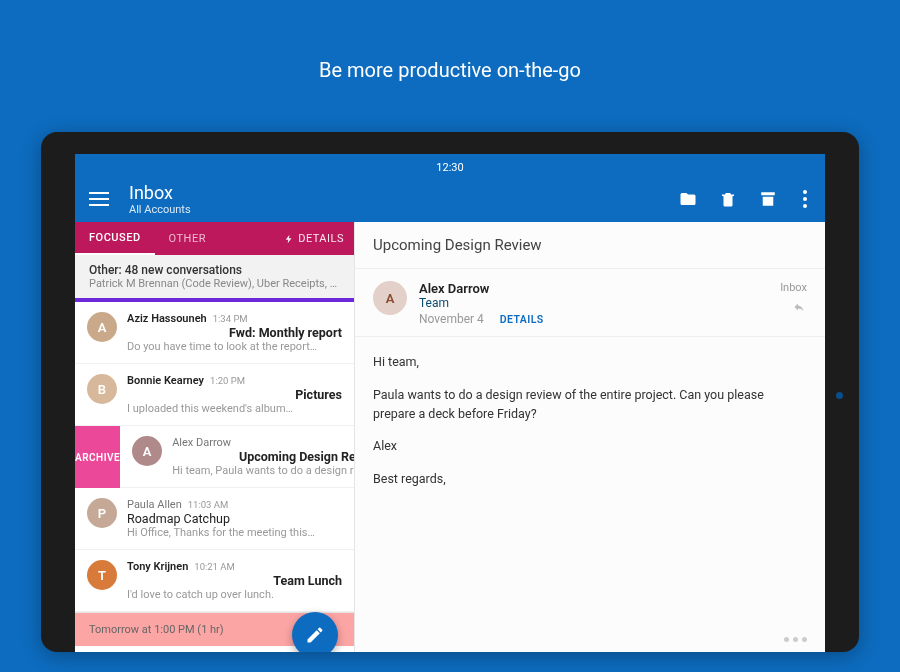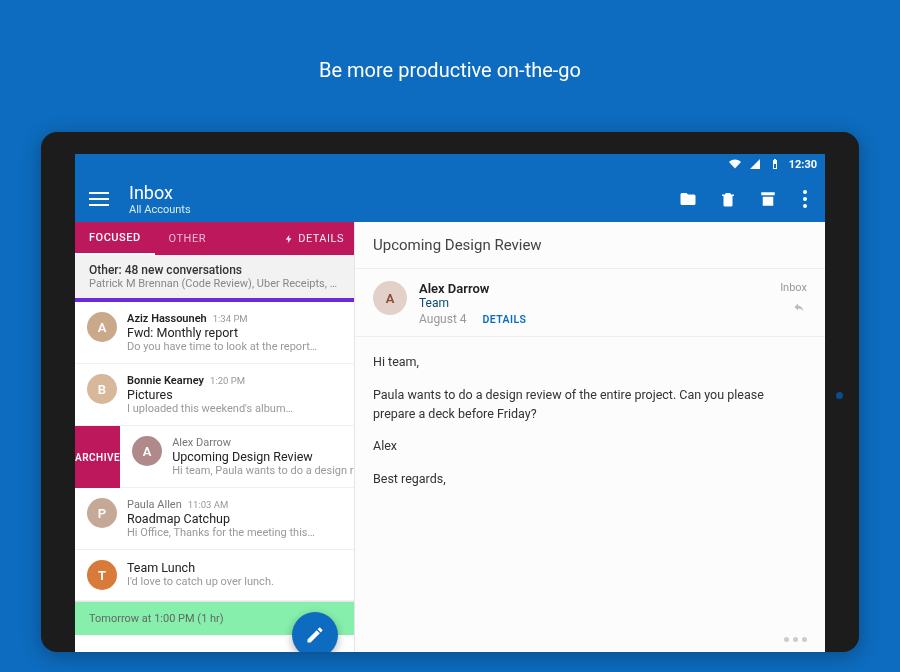--- a/index.html
+++ b/index.html
@@ -3,21 +3,21 @@
 <meta charset="utf-8">
 <style>
   * { box-sizing: border-box; margin: 0; padding: 0; }
   html, body { width: 900px; height: 672px; font-family: -apple-system, "Segoe UI", Roboto, Arial, sans-serif; }
   body { background: #0d6cbf; display: flex; flex-direction: column; align-items: center; overflow: hidden; }
   .headline { color: #fff; font-size: 20px; font-weight: 400; margin-top: 58px; margin-bottom: 50px; }
   .tablet-bezel { width: 818px; height: 520px; background: #1c1c1c; border-radius: 16px; padding: 22px 34px 0 34px; position: relative; box-shadow: 0 4px 20px rgba(0,0,0,.3); }
   .camera-dot { position: absolute; right: 16px; top: 50%; width: 7px; height: 7px; background: #0a4d8b; border-radius: 50%; }
   .screen { width: 100%; height: 100%; background: #fff; display: flex; flex-direction: column; overflow: hidden; }
   
-  .statusbar { height: 20px; background: #0d6cbf; color: #fff; display: flex; justify-content: flex-end; align-items: center; gap: 8px; padding: 0 8px; font-size: 11px; font-weight: 700; }
+  .statusbar { height: 20px; background: #0d6cbf; color: #fff; display: flex; justify-content: flex-end; align-items: center; gap: 8px; padding: 0 8px; font-size: 11px; font-weight: 400; flex-direction: column; }
   .statusbar svg, .statusbar .sig { width: 12px; height: 12px; }
   
   .appbar { background: #0d6cbf; color: #fff; display: flex; align-items: center; padding: 8px 14px 6px 14px; }
   .hamburger { width: 20px; margin-right: 20px; display:flex;flex-direction:column;gap:4px; cursor:pointer;}
   .hamburger span { display:block; height:2px; background:#fff; }
   .appbar-titles { flex: 1; }
   .appbar-title { font-size: 18px; font-weight: 400; }
   .appbar-sub { font-size: 11px; opacity: .85; }
   .appbar-actions { display: flex; gap: 22px; align-items: center; }
   .appbar-actions .ico { width: 18px; height: 18px; fill: #fff; cursor:pointer; }
@@ -39,26 +39,26 @@
   
   .mail-list { flex:1; overflow:hidden; }
   .item { display:flex; gap:10px; padding:10px 12px; border-bottom:1px solid #f0f0f0; cursor:pointer; }
   .avatar { width:30px;height:30px;border-radius:50%; flex-shrink:0; background:#ccc center/cover; display:flex;align-items:center;justify-content:center;color:#fff;font-weight:600;font-size:13px;}
   .item-content { flex:1; min-width:0; }
   .line1 { display:flex; justify-content:flex-start; align-items:baseline; gap:6px;}
   .from { font-size:11px; color:#777; }
   .from.unread { color:#222; font-weight:600; }
   .time { font-size:9.5px; color:#999; flex-shrink:0;}
   .subj { font-size:12.5px; color:#222; white-space:nowrap;overflow:hidden;text-overflow:ellipsis;}
-  .subj.unread { font-weight:400; }
+  .subj.unread { font-weight:700;text-align:right; }
   .preview { font-size:11px; color:#999; white-space:nowrap;overflow:hidden;text-overflow:ellipsis;}
   .swipe-row { display:flex; align-items:stretch; }
-  .archive-tile { width:70px; background:#be185d; color:#fff; display:flex;align-items:center;justify-content:center;font-size:10px;font-weight:600;letter-spacing:.5px;}
+  .archive-tile { width:70px; background:#ec4899; color:#fff; display:flex;align-items:center;justify-content:center;font-size:10px;font-weight:600;letter-spacing:.5px;}
   .swipe-row .item { flex:1; border-bottom:1px solid #f0f0f0; background:#fff;}
-  .tomorrow-strip { background:#86efac; padding:10px 14px; font-size:11px; color:#666; border-top:1px solid #e5e5e5;}
+  .tomorrow-strip { background:#fca5a5; padding:10px 14px; font-size:11px; color:#666; border-top:1px solid #e5e5e5;}
   
   .fab { position:absolute; bottom:-6px; right:16px; width:46px;height:46px;border-radius:50%;background:#0d6cbf;display:flex;align-items:center;justify-content:center;box-shadow:0 3px 8px rgba(0,0,0,.3);cursor:pointer;}
   .fab svg{width:20px;height:20px;fill:#fff;}
   
   .reader { flex:1; display:flex;flex-direction:column; background:#fcfcfc; }
   .reader-subject { padding:14px 18px; font-size:15px; color:#444; border-bottom:1px solid #eee;}
   .reader-header { display:flex; gap:12px; padding:12px 18px 10px 18px; border-bottom:1px solid #eee; }
   .reader-avatar { width:34px;height:34px;border-radius:50%;background:#e3d0c8;display:flex;align-items:center;justify-content:center;font-size:13px;color:#8a4a2f;font-weight:600;flex-shrink:0;}
   .reader-meta { flex:1; }
   .reader-from { font-size:13px; font-weight:600; color:#222;}
@@ -193,20 +193,24 @@
                   <span class="time">11:03 AM</span>
                 </div>
               <div class="subj">Roadmap Catchup</div>
               <div class="preview">Hi Office, Thanks for the meeting this…</div>
             </div>
           </div>
 
           <div class="item">
             <div class="avatar" style="background:#d87a3a">T</div>
             <div class="item-content">
+              <div class="line1">
+                  <span class="from unread">Tony Krijnen</span>
+                  <span class="time">10:21 AM</span>
+                </div>
               <div class="subj unread">Team Lunch</div>
               <div class="preview">I'd love to catch up over lunch.</div>
             </div>
           </div>
 
           <div class="tomorrow-strip">Tomorrow at 1:00 PM (1 hr)</div>
         </div>
 
         <div class="fab">
           <svg viewBox="0 0 24 24">
@@ -216,21 +220,21 @@
       </div>
 
       <div class="reader">
         <div class="reader-subject">Upcoming Design Review</div>
         <div class="reader-header">
           <div class="reader-avatar">A</div>
           <div class="reader-meta">
             <div class="reader-from">Alex Darrow</div>
             <div class="reader-to">Team</div>
             <div class="reader-date-row">
-              <span class="reader-date">August 4</span>
+              <span class="reader-date">November 4</span>
               <span class="reader-details">DETAILS</span>
             </div>
           </div>
           <div class="reader-right">
             <span class="folder-badge">Inbox</span>
             <span class="reply-arrow"><svg viewBox="0 0 24 24">
                   <path d="M10 9V5l-7 7 7 7v-4.1c5 0 8.5 1.6 11 5.1-1-5-4-10-11-11z"></path>
                 </svg></span>
           </div>
         </div>

